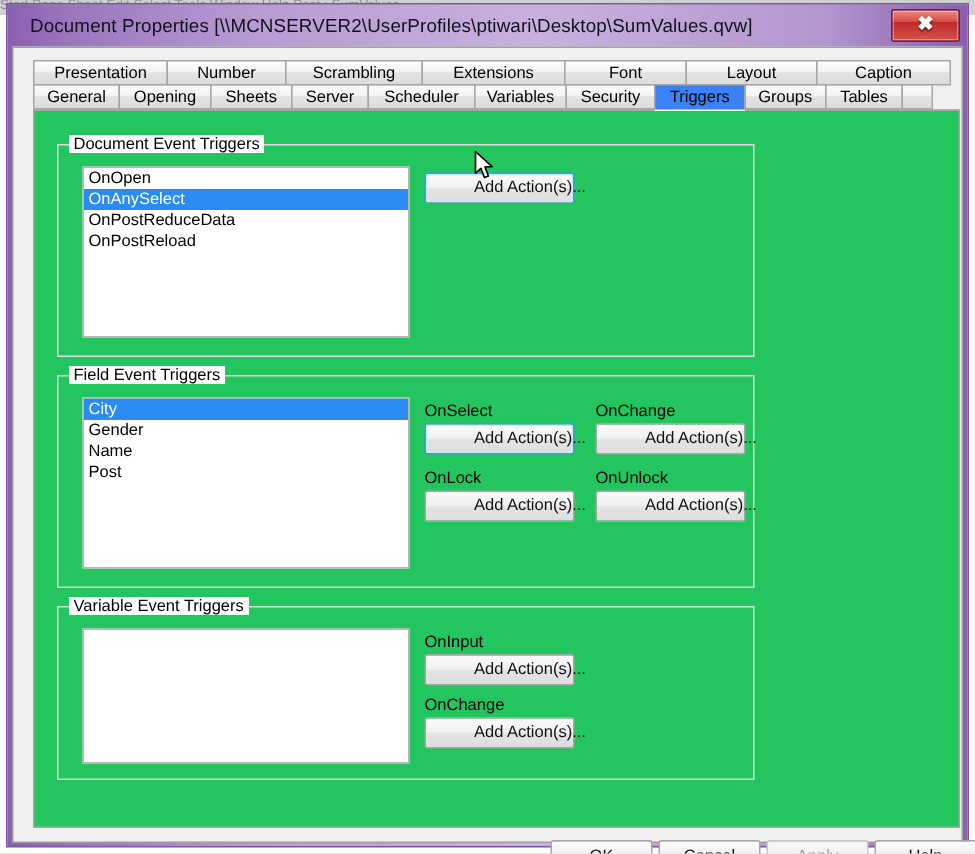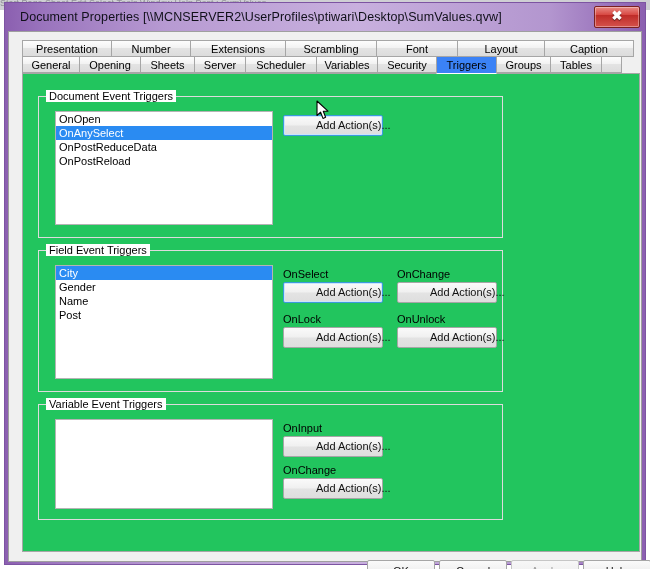--- a/index.html
+++ b/index.html
@@ -303,22 +303,22 @@
       <span class="glyph">✖</span>
     </div>
   </div>
 
   <div id="client-area">
 
     <div id="tab-strip">
       <div class="tab-row row-top" id="tab-row-top">
           <div class="tab" style="width: 90px;"><span>Presentation</span></div>
           <div class="tab" style="width: 80px;"><span>Number</span></div>
+          <div class="tab" style="width: 92px;"><span>Scrambling</span></div>
           <div class="tab" style="width: 96px;"><span>Extensions</span></div>
-          <div class="tab" style="width: 92px;"><span>Scrambling</span></div>
           <div class="tab" style="width: 82px;"><span>Font</span></div>
           <div class="tab" style="width: 88px;"><span>Layout</span></div>
           <div class="tab" style="width: 90px;"><span>Caption</span></div>
         </div>
       <div class="tab-row row-bottom" id="tab-row-bottom">
           <div class="tab" style="width: 58px;"><span>General</span></div>
           <div class="tab" style="width: 62px;"><span>Opening</span></div>
           <div class="tab" style="width: 55px;"><span>Sheets</span></div>
           <div class="tab" style="width: 52px;"><span>Server</span></div>
           <div class="tab" style="width: 72px;"><span>Scheduler</span></div>

